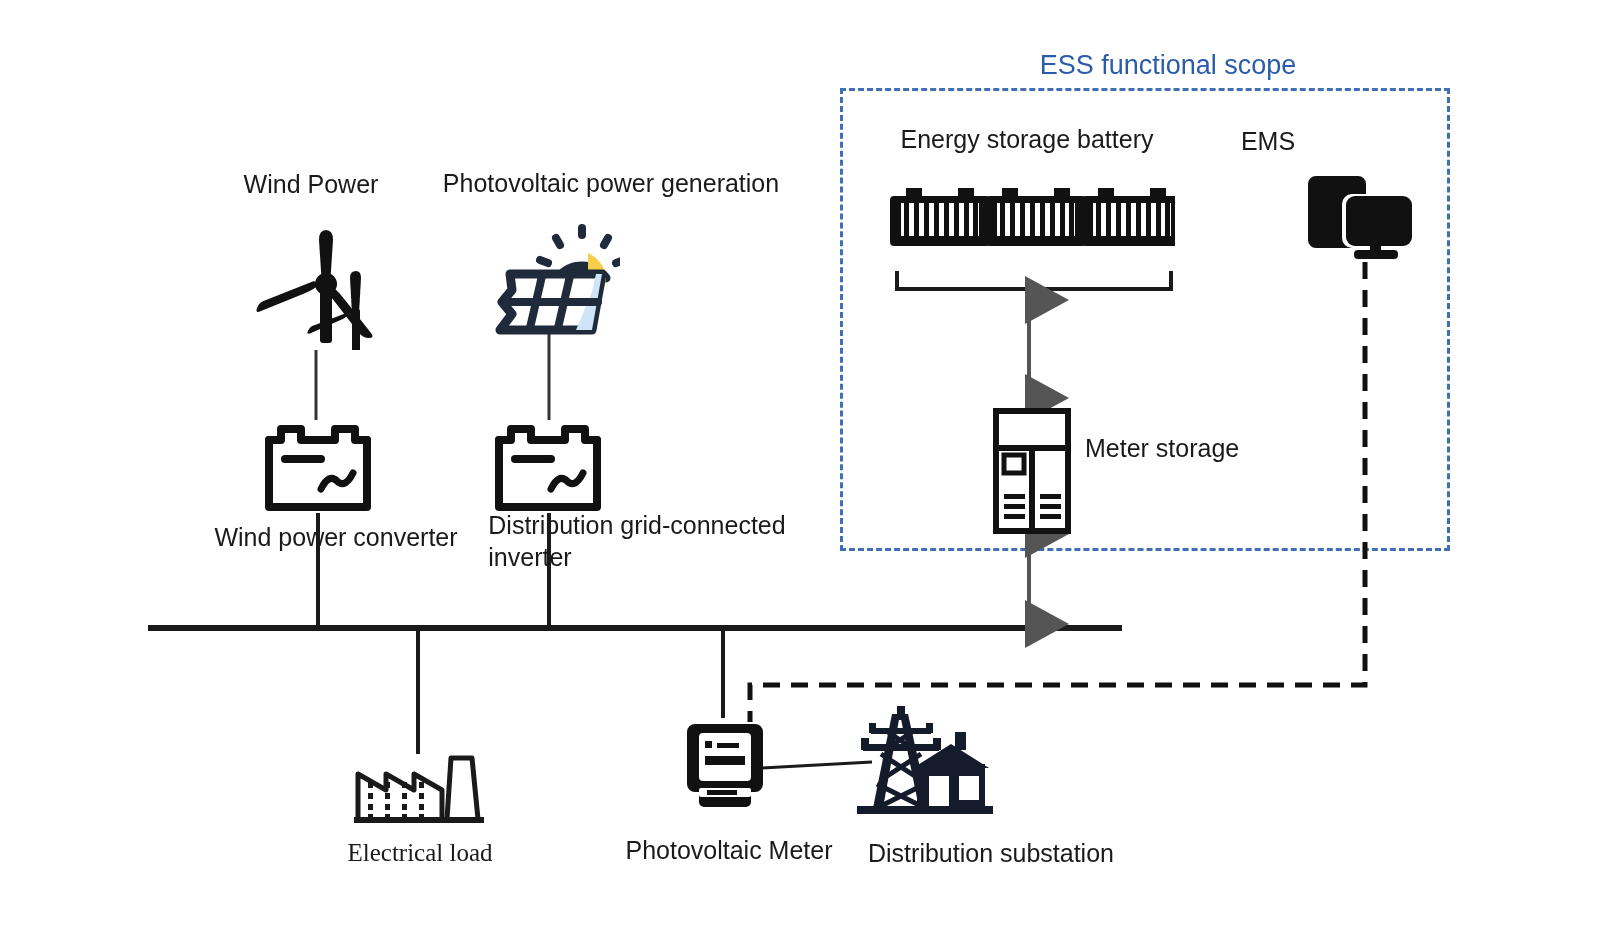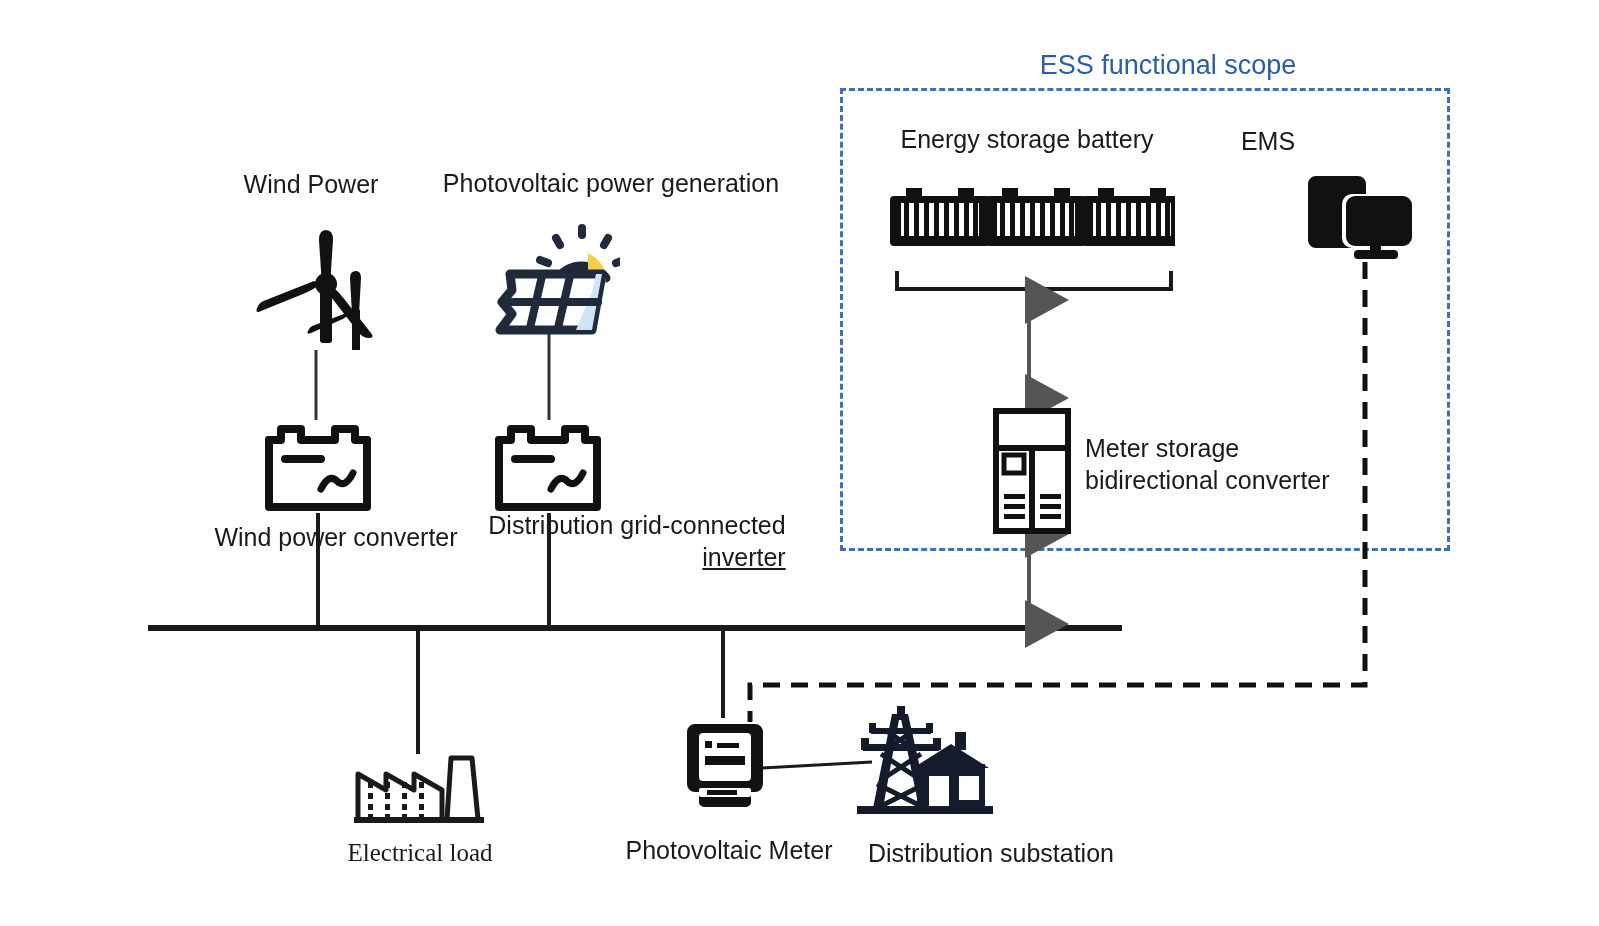--- a/index.html
+++ b/index.html
@@ -249,31 +249,30 @@
   </svg>
 
   <div class="lbl c" style="left:311px;top:168px;">Wind Power</div>
 
   <div class="lbl c" style="left:595px;top:167px;margin-left:16px;">Photovoltaic power generation</div>
 
   <div class="lbl c" style="left:311px;top:521px;margin-left:25px;">Wind power converter</div>
 
   <div class="lbl c" style="left:637px;top:509px;">
     <div>Distribution grid-connected</div>
-    <div style="text-align:right;text-decoration:underline;">inverter</div>
+    <div style="text-align:left;">inverter</div>
   </div>
 
   <div class="lbl c" style="left:420px;top:837px;font-family:Liberation Serif, serif;">Electrical load</div>
 
   <div class="lbl c" style="left:729px;top:834px;">Photovoltaic Meter</div>
 
   <div class="lbl c" style="left:991px;top:837px;">Distribution substation</div>
 
   <div class="lbl c" style="left:1027px;top:123px;">Energy storage battery</div>
 
   <div class="lbl c" style="left:1268px;top:125px;">EMS</div>
 
   <div class="lbl" style="left:1085px;top:432px;">
     <div>Meter storage</div>
-    <div>bidirectional converter</div>
   </div>
 
 </div>
 
 </body></html>

